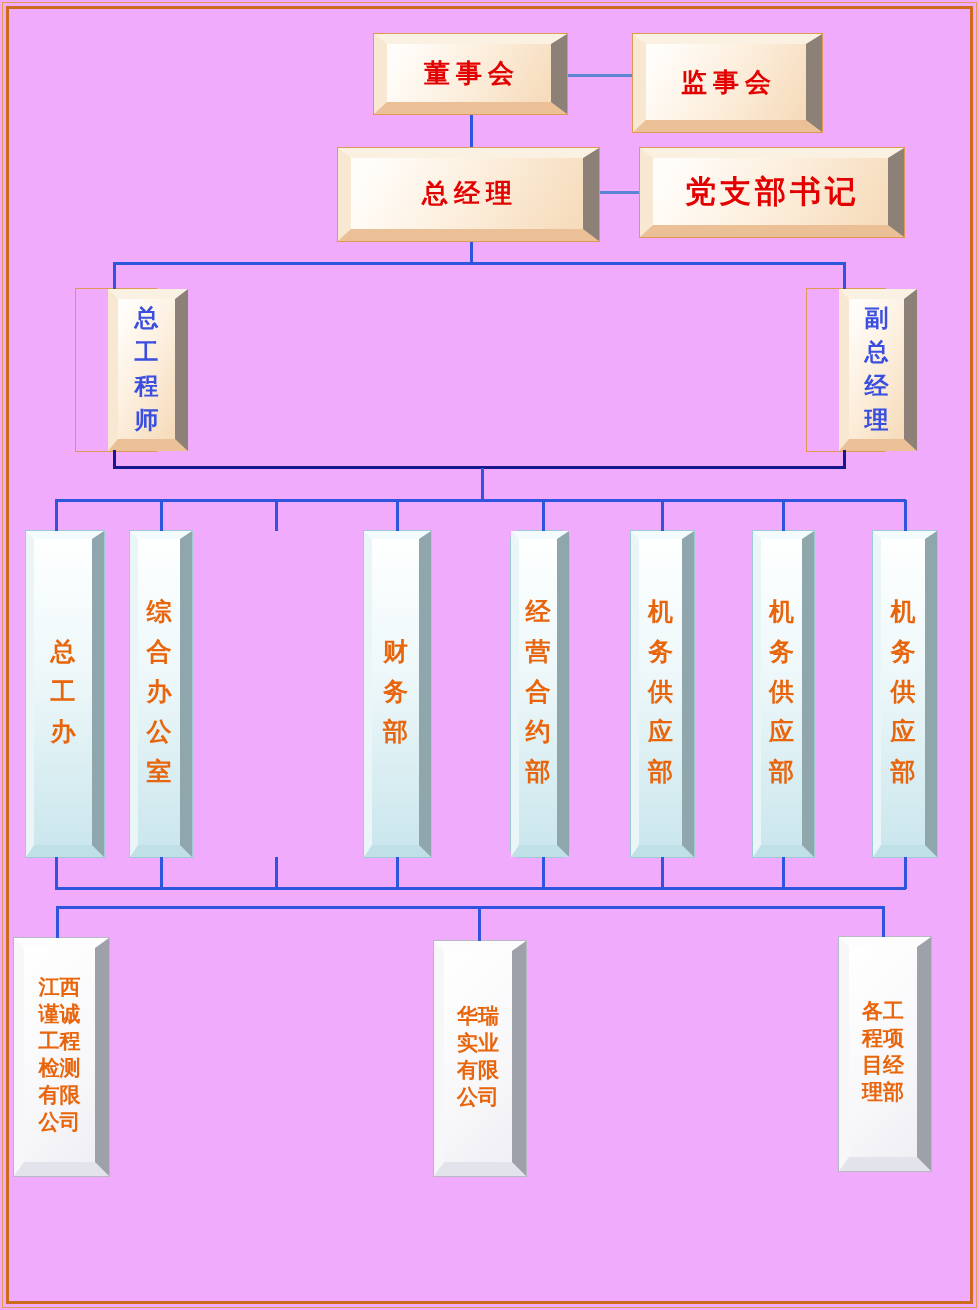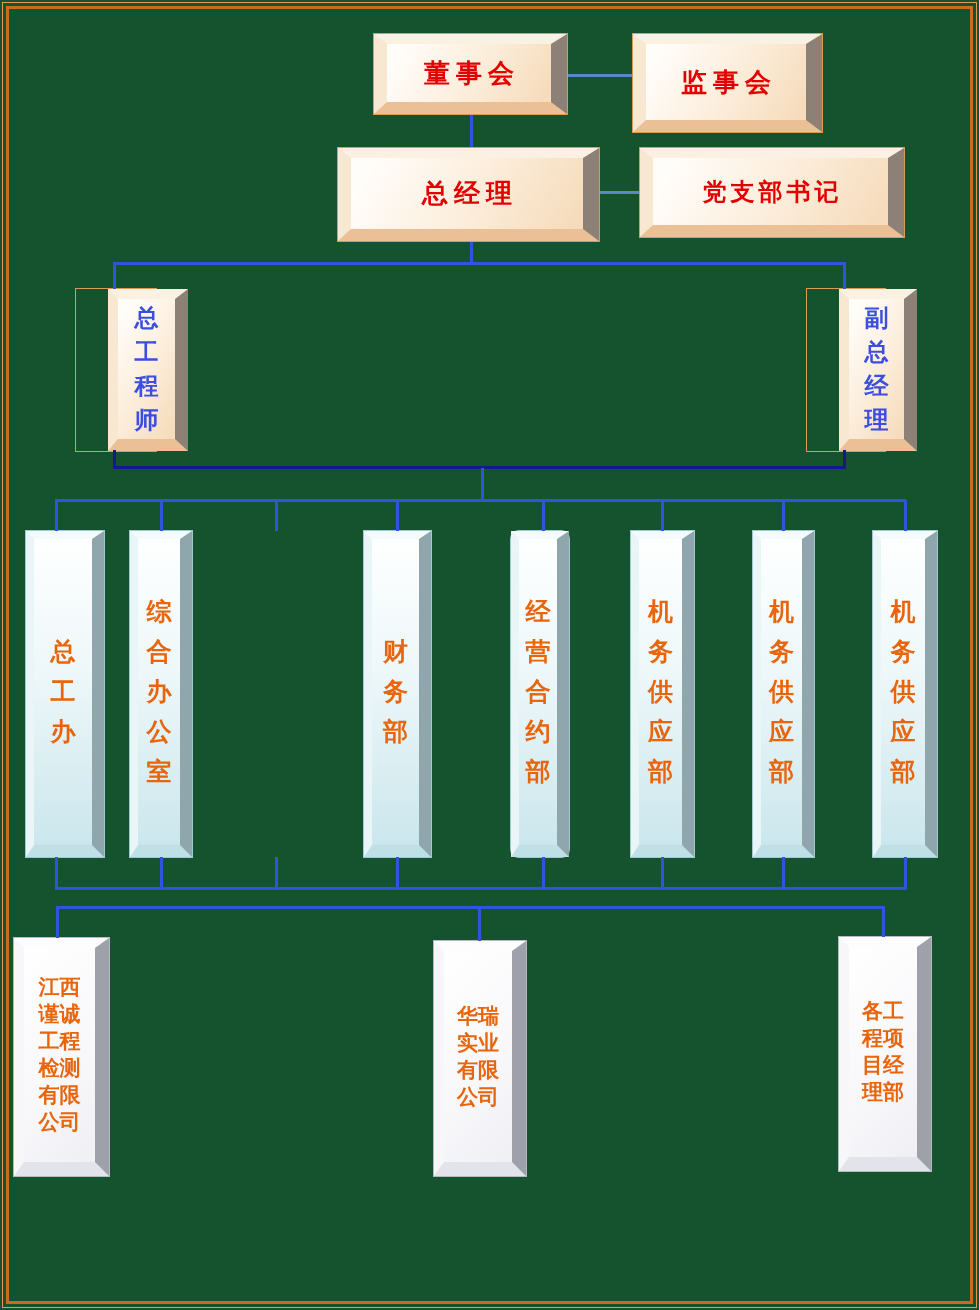--- a/index.html
+++ b/index.html
@@ -1,17 +1,17 @@
 <!DOCTYPE html>
 <html><head>
 <meta charset="utf-8">
 <style>
   html,body{margin:0;padding:0;background:#FFFFFF;}
   body{font-family:"DejaVu Sans","Liberation Sans",sans-serif;}
-  #canvas{position:relative;width:979px;height:1310px;background:#14532d;overflow:hidden;}
+  #canvas{position:relative;width:979px;height:1310px;background:#f0abfc;overflow:hidden;}
 
   
   .frame-outer{position:absolute;left:2px;top:2px;right:2px;bottom:2px;border:1.5px solid #E59A52;pointer-events:none;}
   .frame-inner{position:absolute;left:6px;top:6px;right:6px;bottom:6px;border:3px solid #CC6B1E;pointer-events:none;}
 
   
   .box{position:absolute;box-sizing:border-box;}
   .bevel{width:100%;height:100%;box-sizing:border-box;border-style:solid;}
   .face{width:100%;height:100%;box-sizing:border-box;display:flex;align-items:center;justify-content:center;text-align:center;}
 
@@ -23,21 +23,21 @@
   .cyan{border:1px solid #9FCAD3;}
   .cyan .bevel{border-width:8px 12px 12px 8px;border-color:#F4FBFC #8FA6AC #BFE0E6 #E9F5F7;}
   .cyan .face{background:linear-gradient(180deg,#FEFFFF 0%,#EDF7F9 45%,#CBE7ED 100%);}
 
   .white{border:1px solid #B6B8C4;}
   .white .bevel{border-width:10px 14px 14px 10px;border-color:#FDFDFE #9EA0AA #E3E4EB #F7F7FA;}
   .white .face{background:linear-gradient(135deg,#FFFFFF 0%,#F7F7FA 65%,#EFEFF4 100%);}
 
   
   .t-red{color:#E30000;font-weight:bold;font-size:26px;letter-spacing:6px;padding-left:6px;white-space:nowrap;}
-  .t-red.small{font-size:24px;letter-spacing:4px;padding-left:4px;}
+  .t-red.small{font-size:31px;letter-spacing:4px;padding-left:4px;}
   .vtext{display:block;width:1.15em;margin:0 auto;word-break:break-all;text-align:center;}
   .t-blue{color:#3A4FE0;font-weight:bold;font-size:24px;line-height:34px;}
   .t-orange{color:#E8650C;font-weight:bold;font-size:25px;line-height:40px;}
   .t-sub{color:#E8650C;font-weight:bold;font-size:21px;line-height:27px;display:block;width:2.2em;margin:0 auto;word-break:break-all;text-align:center;}
 
   
   .ln{position:absolute;}
   .h{height:3px;}
   .v{width:3px;}
   .c-steel{background:#5B84D2;}

